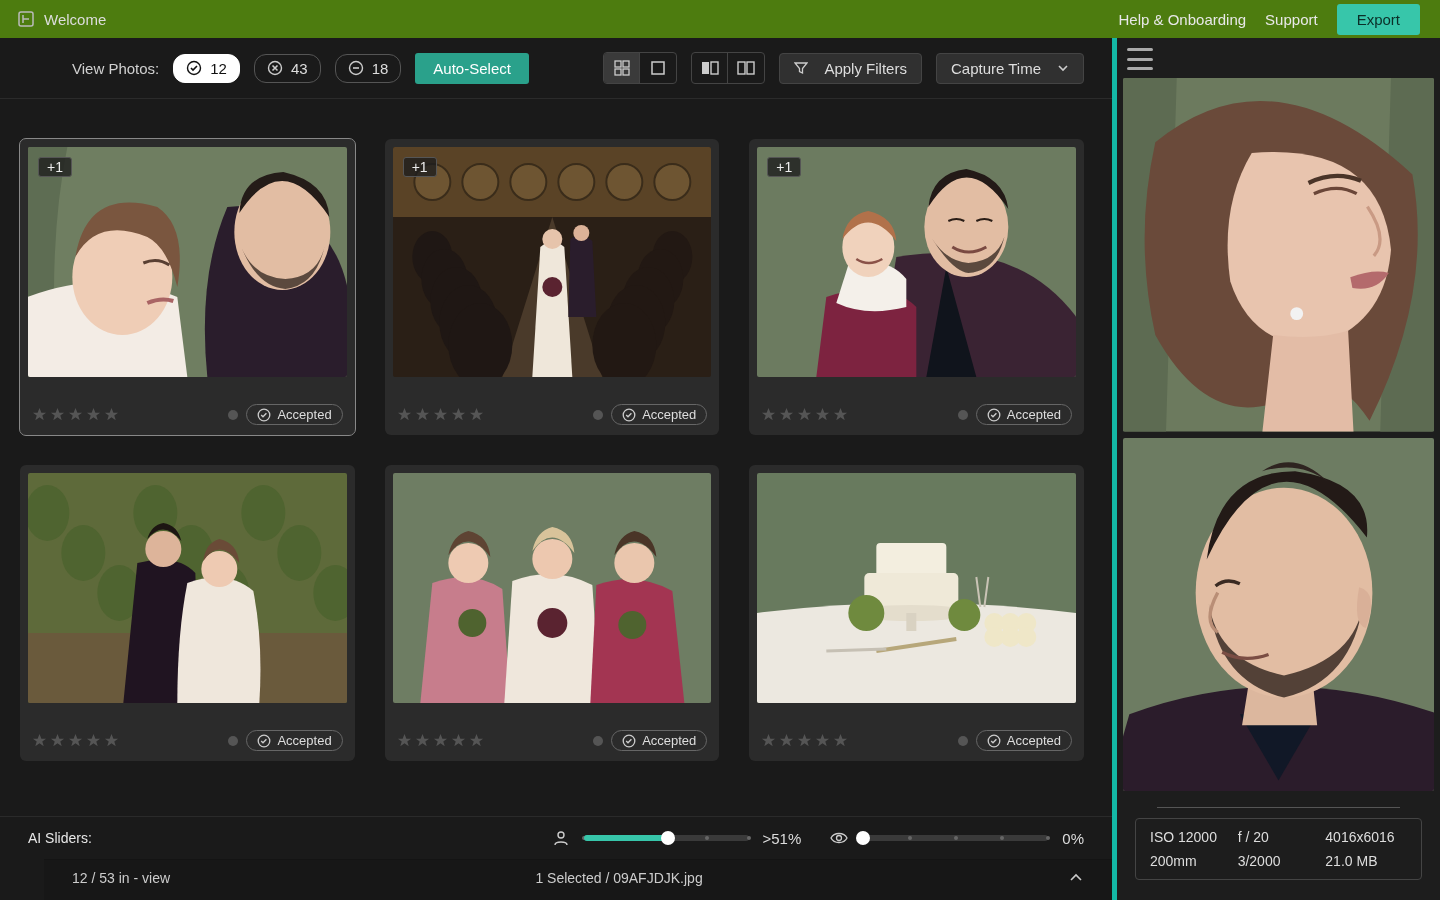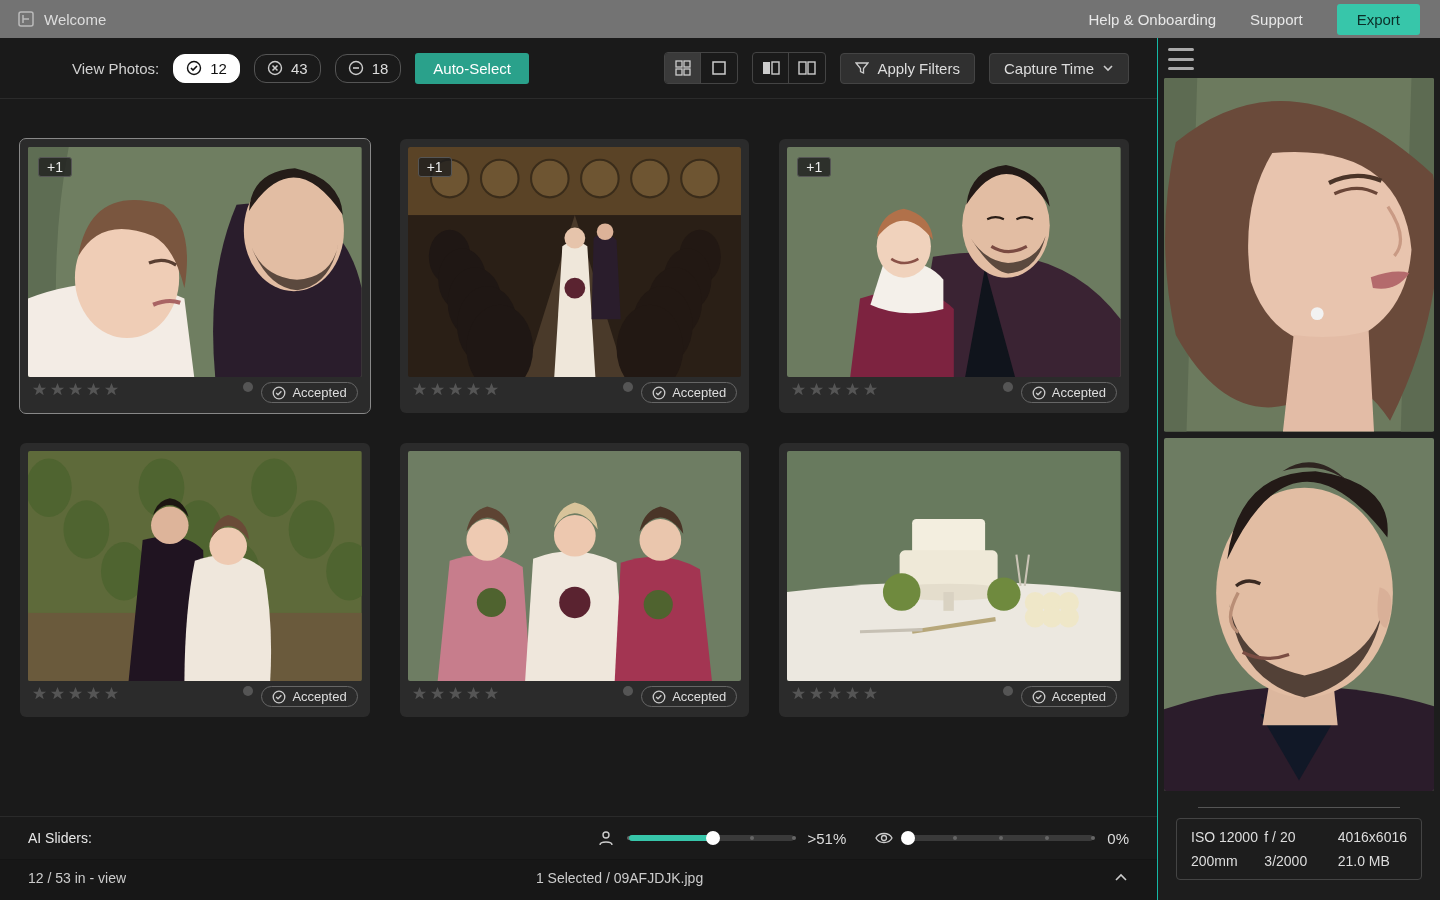--- a/index.html
+++ b/index.html
@@ -11,38 +11,38 @@
     font-family: -apple-system, "Segoe UI", Arial, sans-serif;
     font-size: 14px;
     overflow: hidden;
     display: flex;
     flex-direction: column;
   }
 
   
   .tabbar {
     height: 38px;
-    background: #737373;
+    background: #4d7c0f;
     display: flex;
     align-items: stretch;
   }
   .tab {
     display: flex;
     align-items: center;
     padding: 0 18px;
     gap: 10px;
     color: #ddd;
     font-size: 15px;
     cursor: pointer;
   }
   .tab.active { background: #2d2d2d; }
   .tab .logo-icon { width: 16px; height: 16px; display: inline-flex; }
   .tab .close-x { font-size: 18px; color: #aaa; margin-left: 6px; }
   .spacer { flex: 1; }
-  .tab-links { display: flex; align-items: center; gap: 34px; padding-right: 20px; }
+  .tab-links { display: flex; align-items: center; gap: 19px; padding-right: 20px; }
   .tab-links a { color: #e8e8e8; text-decoration: none; font-size: 15px; cursor: pointer; white-space: nowrap;}
   .export-btn {
     background: #37c6aa;
     color: #0b2f28;
     border: none;
     padding: 7px 20px;
     font-size: 15px;
     border-radius: 3px;
     font-weight: 500;
     cursor: pointer;
@@ -106,21 +106,21 @@
   .view-toggle .tgl:last-child, .compare-toggle .tgl:last-child { border-right: none; }
   .view-toggle .tgl.active { background: #3a3a3a; }
 
   .filters-btn, .sort-btn {
     border: 1px solid #444;
     background: #303030;
     color: #ddd;
     padding: 6px 14px;
     border-radius: 4px;
     display: inline-flex;
-    gap: 8px;
+    gap: 16px;
     align-items: center;
     cursor: pointer;
     font-size: 15px;
   }
 
   
   .grid-wrap {
     flex: 1;
     overflow: hidden;
     padding: 40px 28px 10px 20px;
@@ -153,22 +153,22 @@
     top: 10px; left: 10px;
     background: rgba(30,30,30,0.8);
     border: 1px solid #555;
     color: #eee;
     border-radius: 3px;
     padding: 1px 8px;
     font-size: 14px;
   }
   .card-footer {
     display: flex;
-    align-items: flex-start;
-    padding: 5px 4px 2px;
+    align-items: center;
+    padding: 27px 4px 2px;
     gap: 8px;
   }
   .stars { display: flex; gap: 3px; }
   .stars svg { width: 15px; height: 15px; fill: #555; }
   .ft-spacer { flex: 1; }
   .color-dot { width: 10px; height: 10px; border-radius: 50%; background: #555; }
   .accepted-badge {
     display: inline-flex;
     align-items: center;
     gap: 6px;
@@ -226,28 +226,29 @@
   
   .statusbar {
     display: flex;
     align-items: center;
     padding: 10px 28px 14px;
     gap: 20px;
     font-size: 14px;
     color: #ccc;
     border-top: 1px solid #141414;
     background: #171717;
+    margin-left: 44px;
   }
   .statusbar .center { flex: 1; text-align: center; }
 
   
   .right-panel {
-    width: 283px;
+    width: 328px;
     background: #1d1d1d;
-    border-left: 1px solid #14b8a6;
+    border-left: 5px solid #14b8a6;
     display: flex;
     flex-direction: column;
     padding: 6px 6px 10px 6px;
   }
   .hamburger {
     width: 26px; height: 22px;
     margin: 4px 0 8px 4px;
     display: flex; flex-direction: column; justify-content: space-between;
     cursor: pointer;
   }

